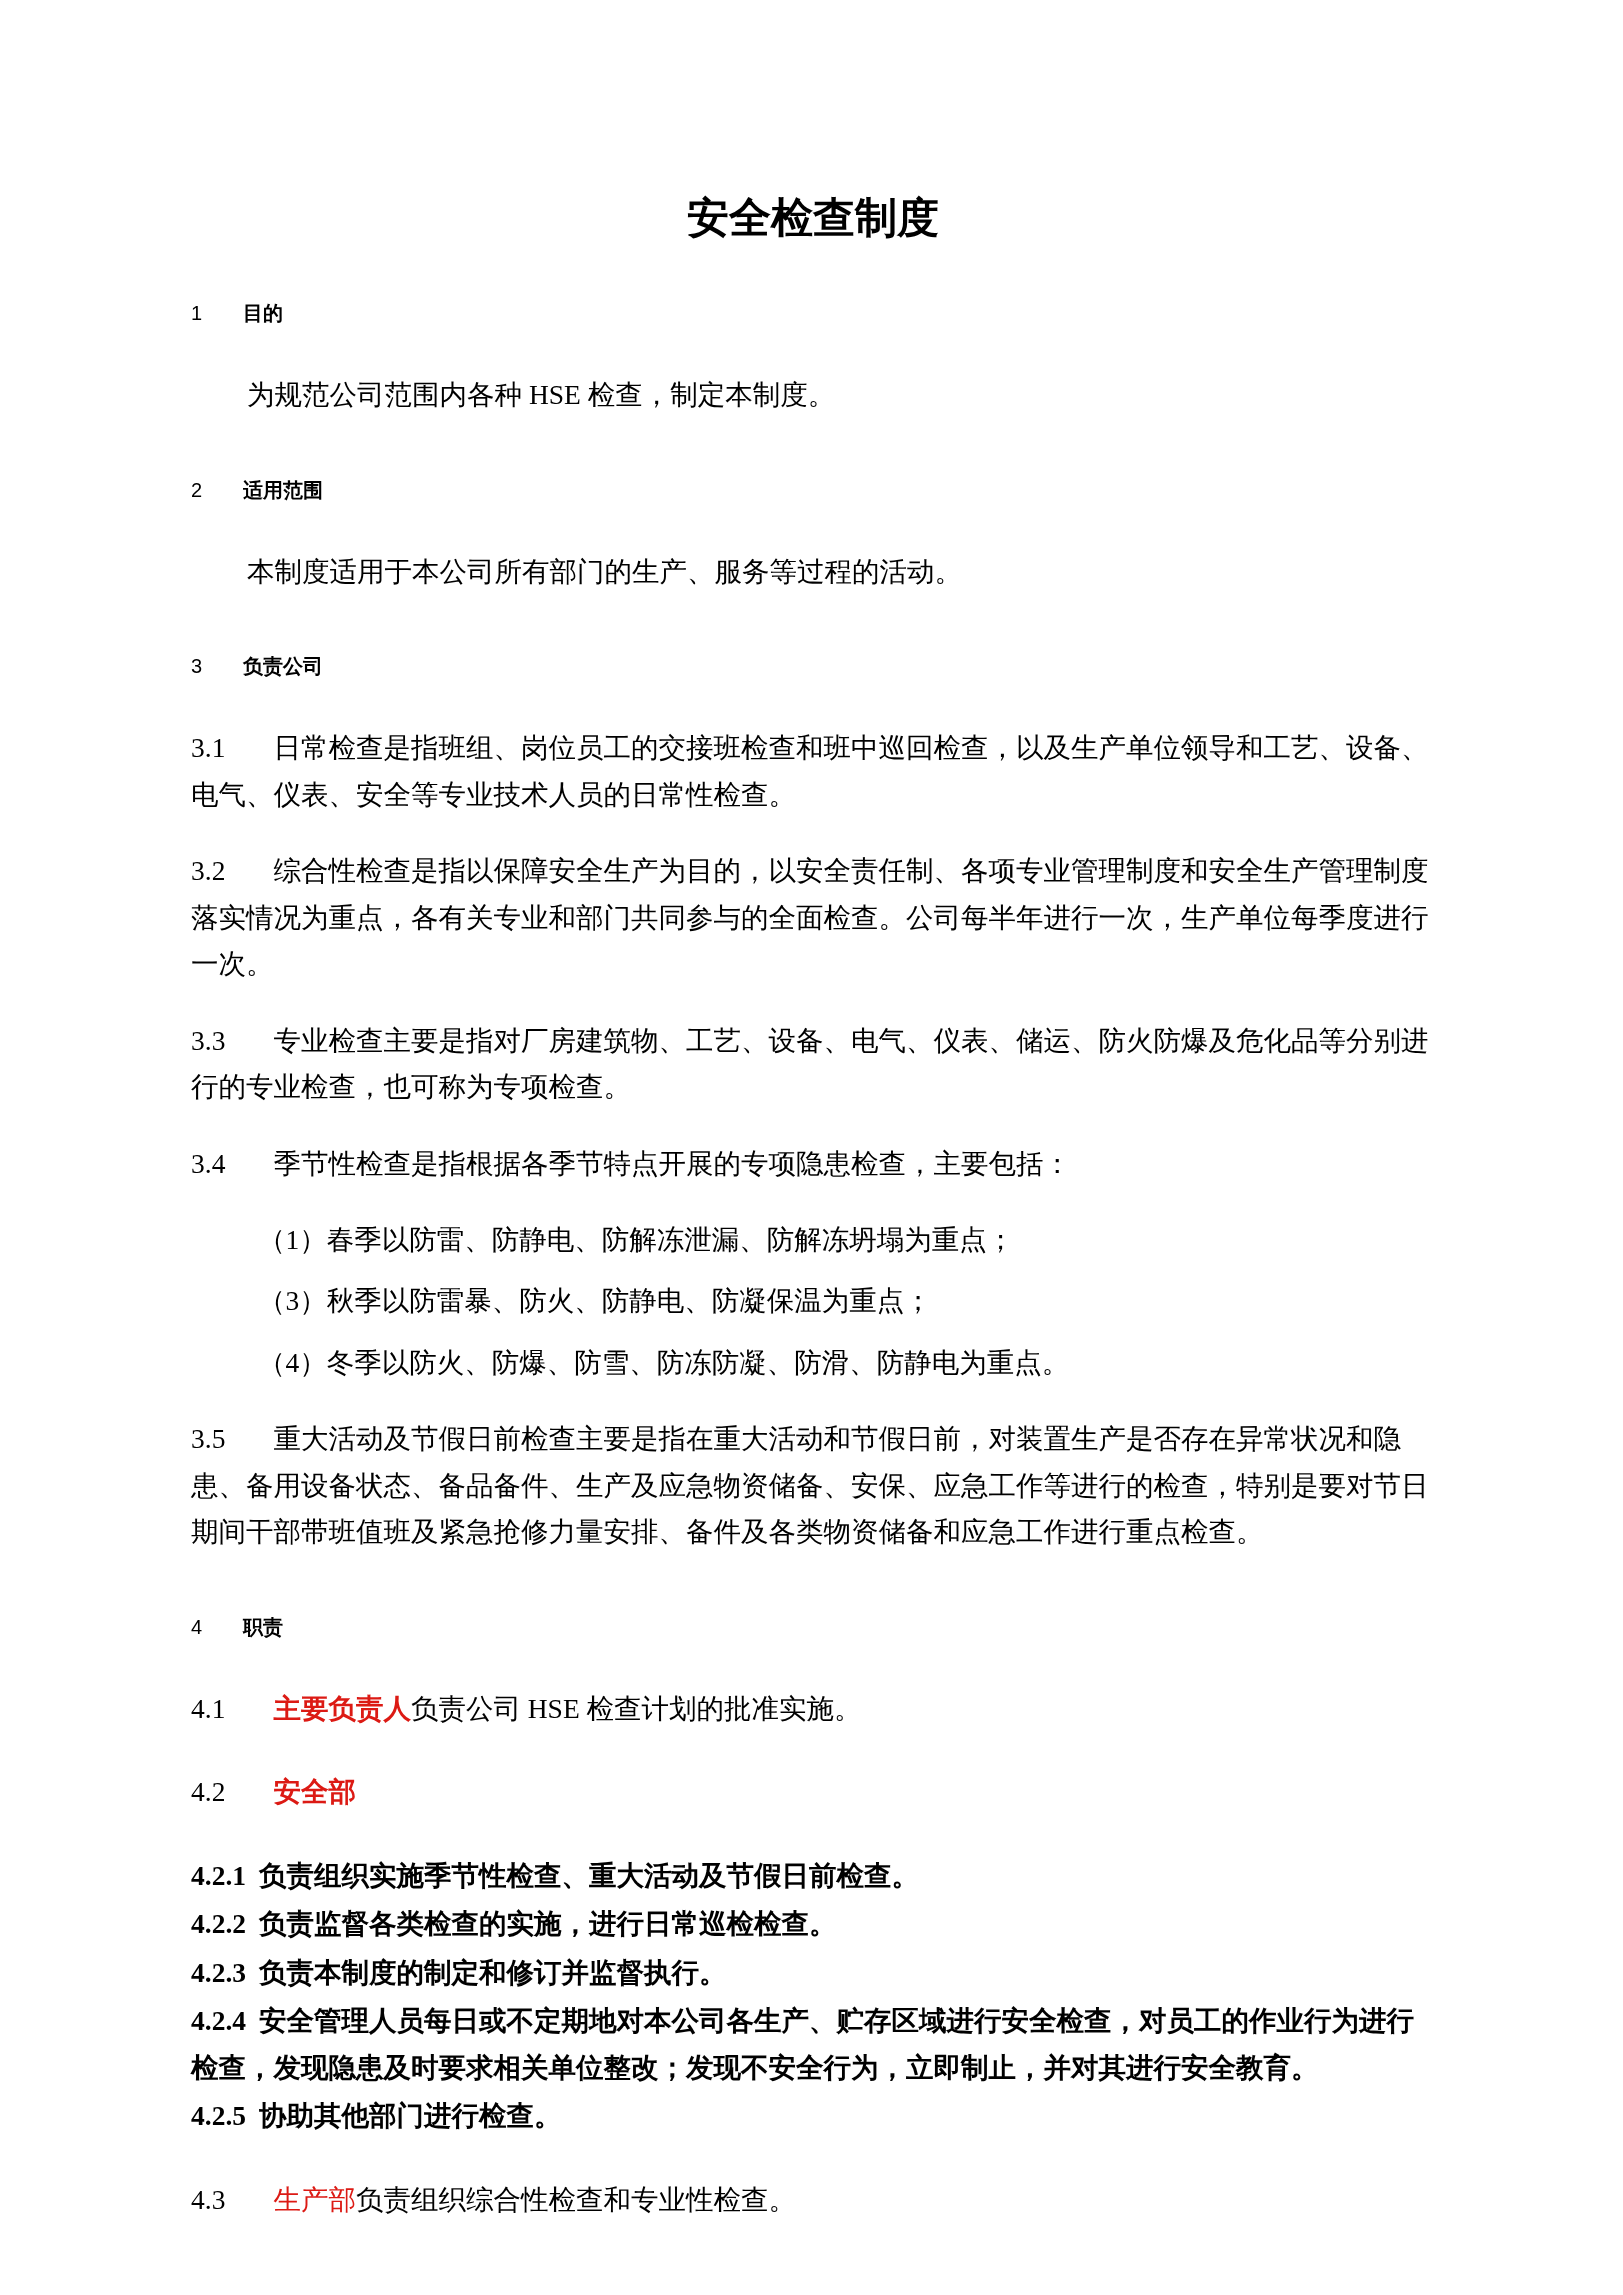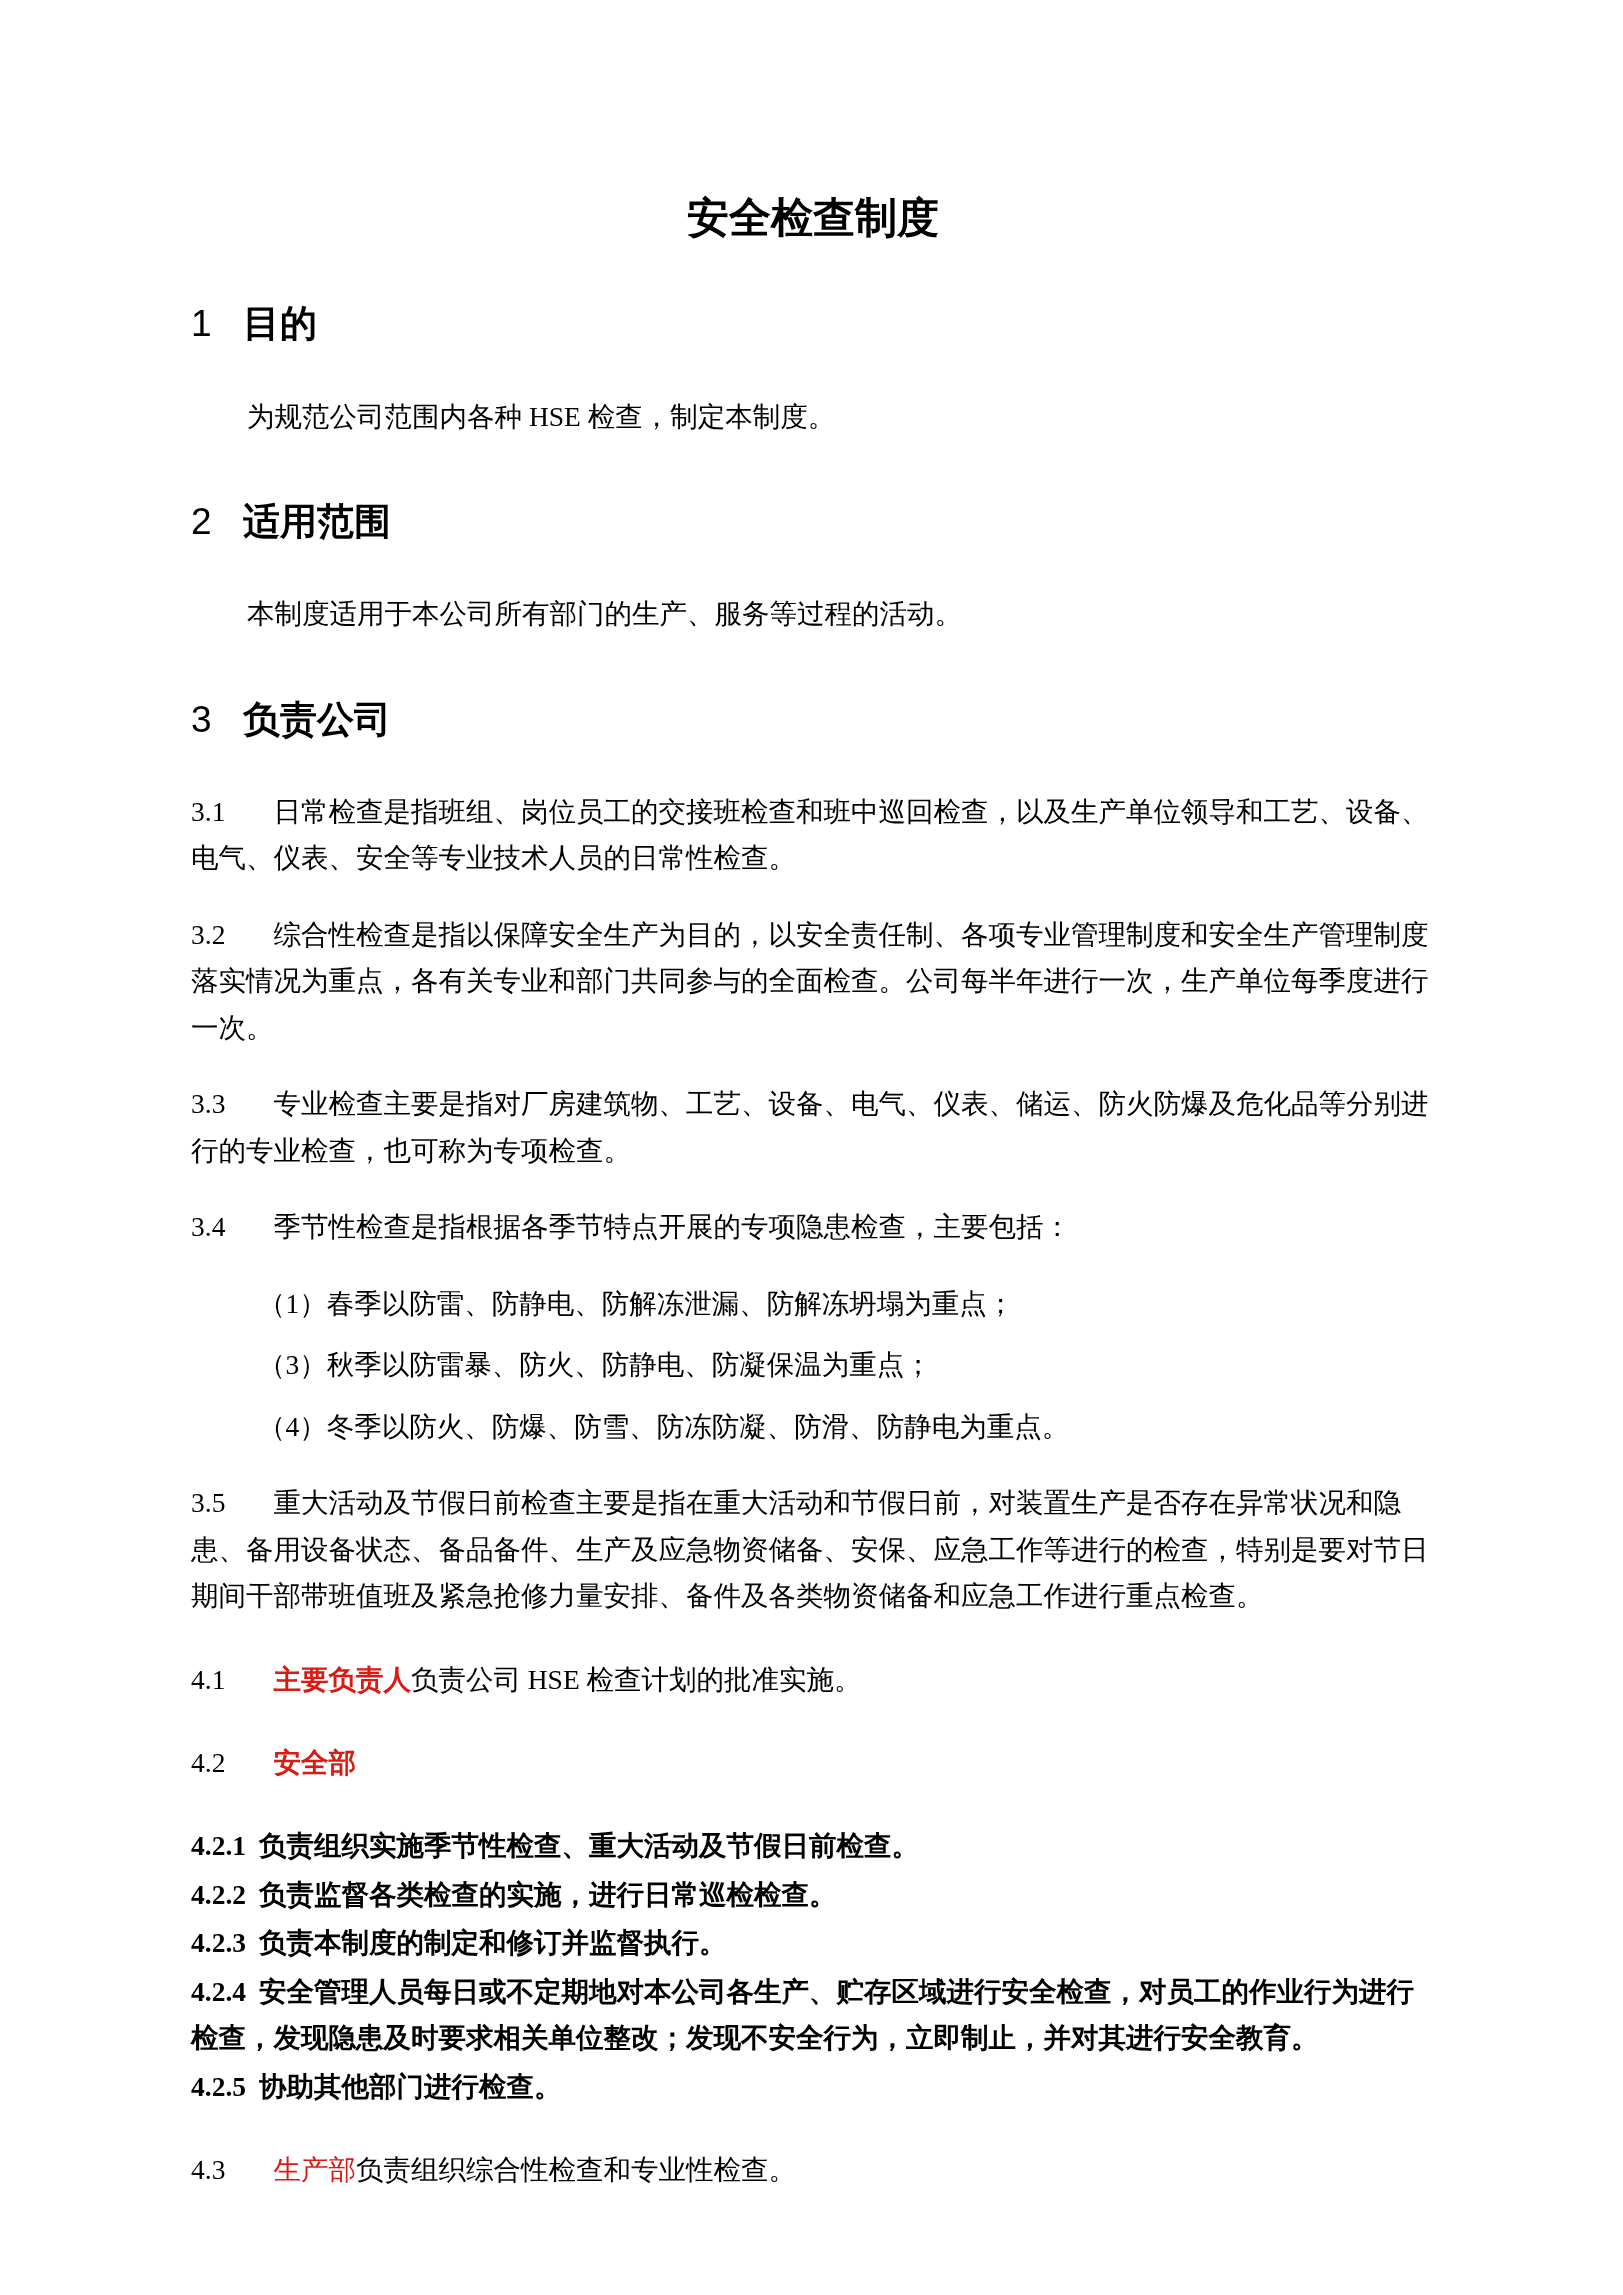--- a/index.html
+++ b/index.html
@@ -20,21 +20,21 @@
     font-family:"Liberation Sans","DejaVu Sans",sans-serif;
     font-weight:bold;
     font-size:42px;
     line-height:1.15;
     text-align:center;
     margin:0 0 46px 0;
   }
   .heading{
     font-family:"Liberation Sans","DejaVu Sans",sans-serif;
     font-weight:bold;
-    font-size:37px;
+    font-size:20px;
     line-height:1.25;
     margin:59px 0 46px 0;
   }
   .heading .h-num{
     display:inline-block;
     min-width:52px;
     font-weight:normal;
     font-family:"Liberation Sans","DejaVu Sans",sans-serif;
   }
   .body-indent{
@@ -97,20 +97,23 @@
   </p>
 
   <p class="list-item">（1）春季以防雷、防静电、防解冻泄漏、防解冻坍塌为重点；</p>
   <p class="list-item">（3）秋季以防雷暴、防火、防静电、防凝保温为重点；</p>
   <p class="list-item">（4）冬季以防火、防爆、防雪、防冻防凝、防滑、防静电为重点。</p>
 
   <p class="numbered">
     <span class="n2">3.5</span><span>重大活动及节假日前检查主要是指在重大活动和节假日前，对装置生产是否存在异常状况和隐患、备用设备状态、备品备件、生产及应急物资储备、安保、应急工作等进行的检查，特别是要对节日期间干部带班值班及紧急抢修力量安排、备件及各类物资储备和应急工作进行重点检查。</span>
   </p>
 
+  <div class="heading">
+    <span class="h-num">4</span><span class="h-label">职责</span>
+  </div>
 
   <p class="numbered duty">
     <span class="n2">4.1</span><span class="red-bold">主要负责人</span><span>负责公司 HSE 检查计划的批准实施。</span>
   </p>
 
   <p class="numbered duty">
     <span class="n2">4.2</span><span class="red-bold">安全部</span>
   </p>
 
   <p class="numbered sub-item">

